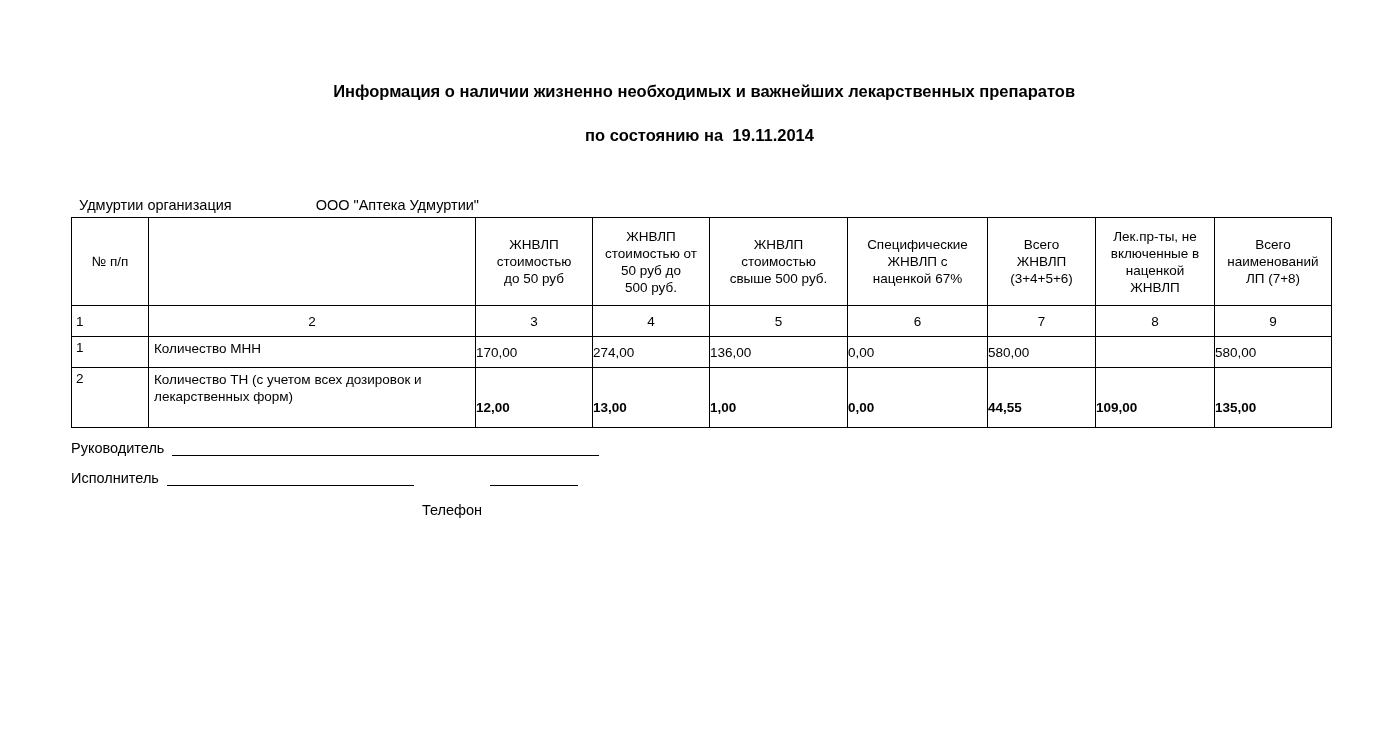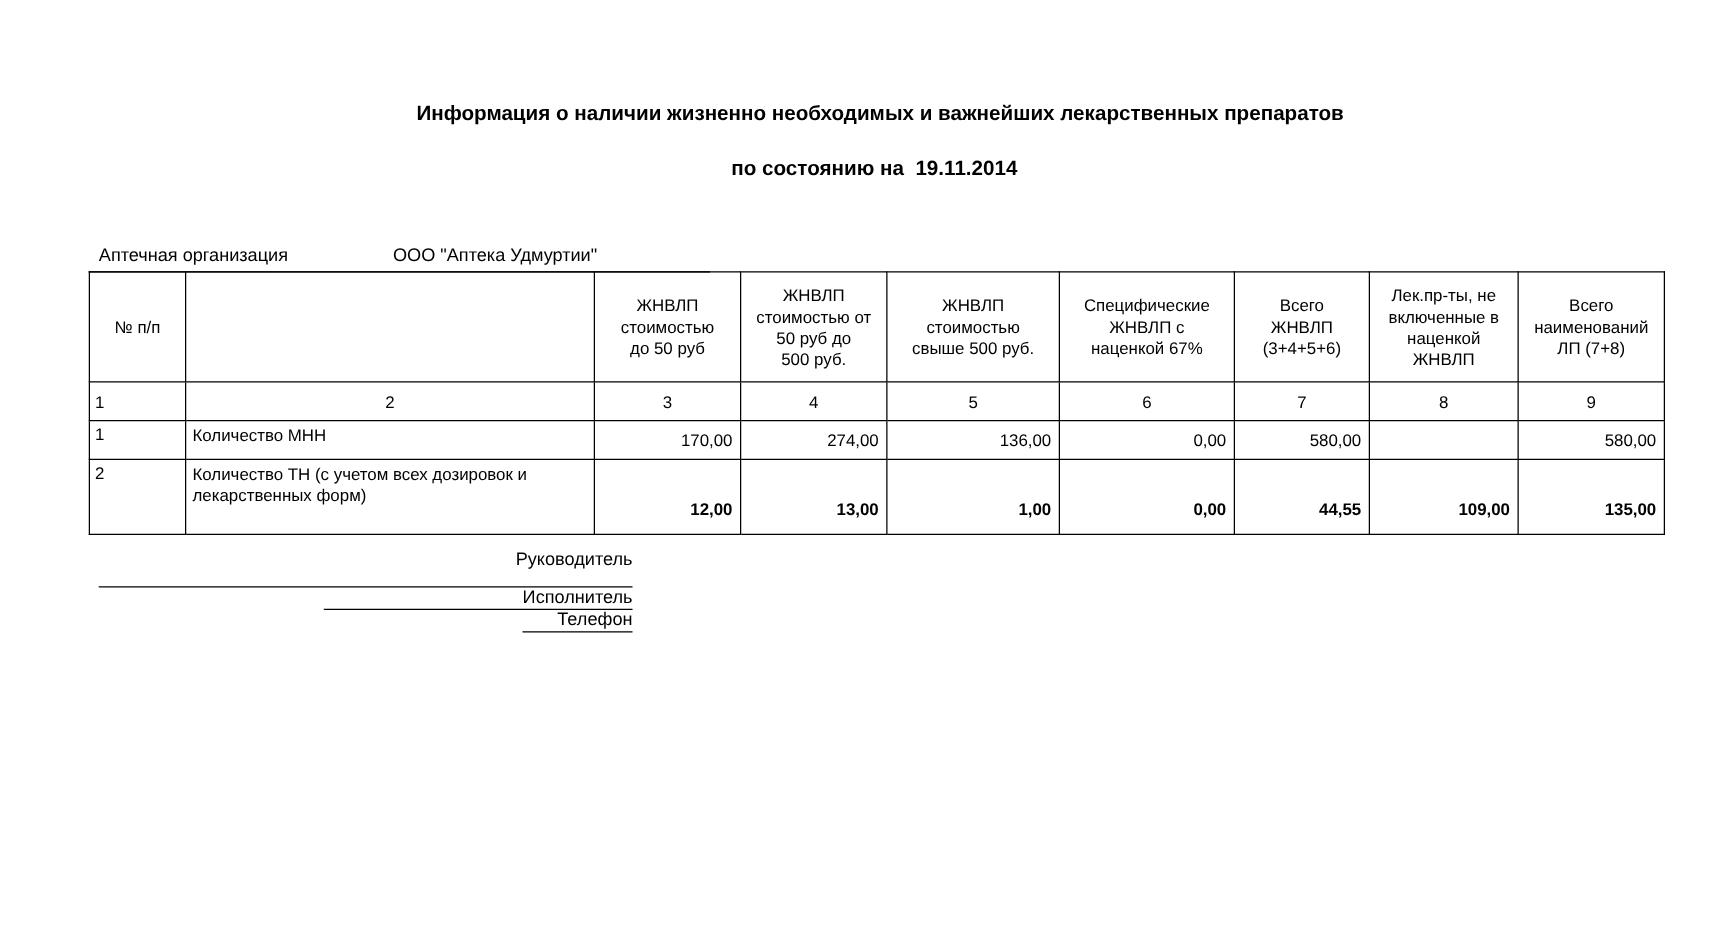--- a/index.html
+++ b/index.html
@@ -120,21 +120,21 @@
   }
   td.cell-label {
     text-align: left;
     padding-left: 5px;
     padding-right: 3px;
     vertical-align: top;
     padding-top: 3px;
     line-height: 17px;
   }
   td.cell-value {
-    text-align: right;
+    text-align: left;
     padding-right: 6px;
   }
   tr.data-row-2 td.cell-value {
     vertical-align: middle;
     padding-top: 20px;
     font-weight: bold;
   }
   tr.data-row-2 td.cell-idx,
   tr.data-row-2 td.cell-label {
     vertical-align: top;
@@ -142,51 +142,51 @@
 
   
   .sig-block {
     position: absolute;
     left: 71px;
     top: 440px;
     font-size: 14.5px;
   }
   .sig-row {
     display: flex;
-    align-items: flex-end;
+    align-items: flex-start;
     height: 30px;
-    flex-direction: column;
   }
   .sig-label {
     white-space: nowrap;
     line-height: 17px;
   }
   .sig-rule {
     border-bottom: 1px solid #000000;
     height: 15px;
     margin-left: 8px;
   }
   .rule-ruk   { width: 427px; }
   .rule-isp   { width: 247px; }
   .rule-tel   { width: 88px; }
   .sig-label-tel {
     margin-left: 8px;
     white-space: nowrap;
+    margin-top: 32px;
   }
 </style>
 </head>
 <body>
 
 <div class="doc-title">
   <span>Информация о наличии жизненно необходимых и важнейших лекарственных препаратов</span>
   <span class="line2">по состоянию на  19.11.2014</span>
 </div>
 
 <div class="org-line">
-  <span class="org-label">Аптечная организация</span><span class="org-value">ООО "Аптека Удмуртии"</span>
+  <span class="org-label">Удмуртии организация</span><span class="org-value">ООО "Аптека Удмуртии"</span>
 </div>
 
 <table class="report-table">
   <colgroup>
     <col class="c1">
       <col class="c2">
       <col class="c3">
       <col class="c4">
       <col class="c5">
     <col class="c6">

